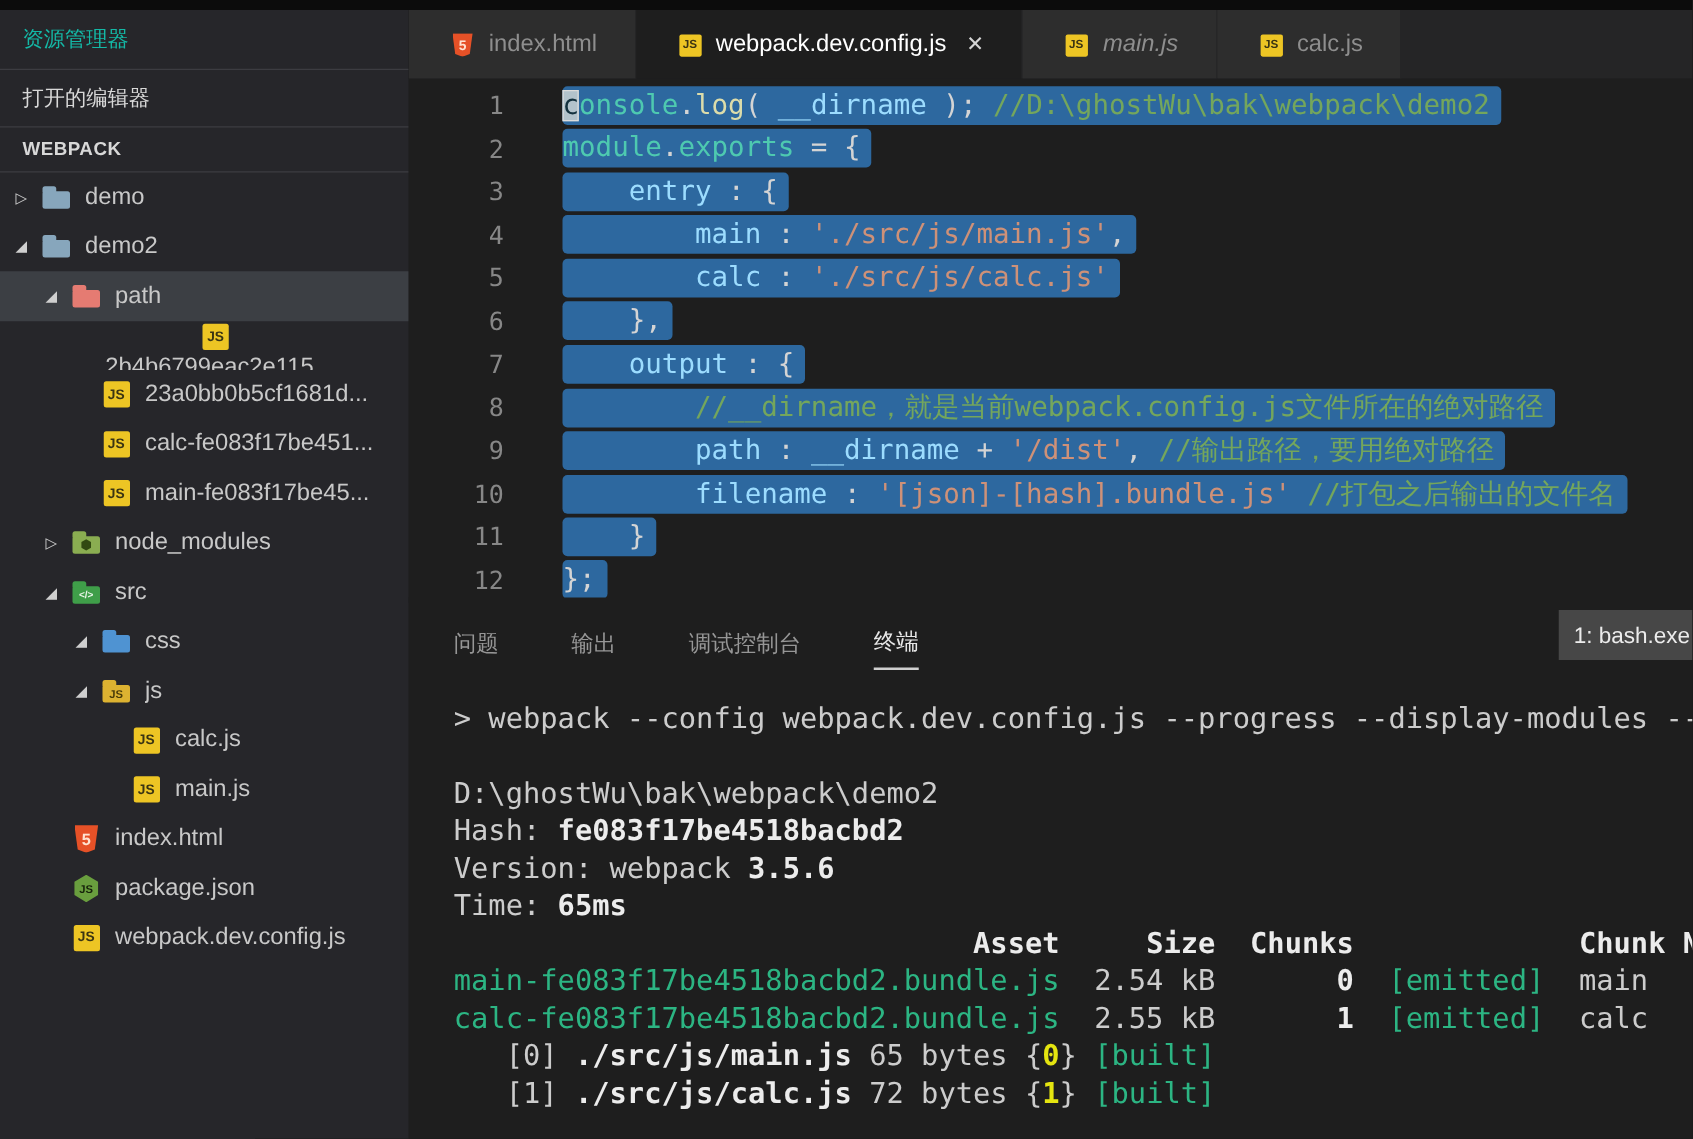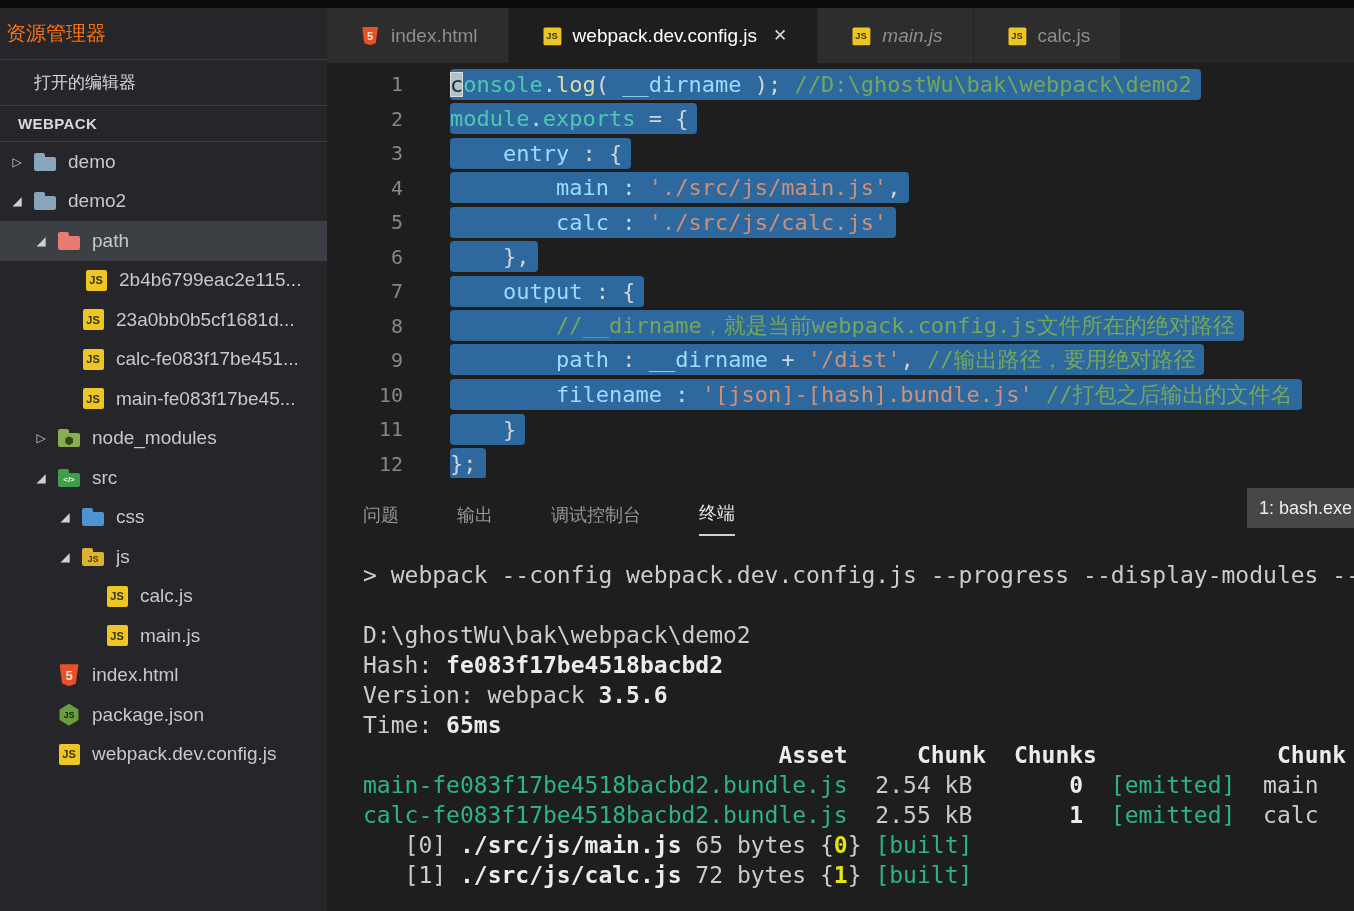--- a/index.html
+++ b/index.html
@@ -2,22 +2,22 @@
 <html style="--bg: #1e1e1e; --topStrip: #0c0c0c; --sidebarBg: #26262a; --divider: #3c3c41; --treeText: #c8c8c8; --treeSelectedBg: #3c3f44; --tabbarBg: #252526; --tabInactiveBg: #2d2d2d; --tabInactiveText: #8e8e8e; --tabActiveText: #ffffff; --selection: #2d689f; --lineNumber: #878787; --cls: #4ec9b0; --fn: #dcdcaa; --varName: #9cdcfe; --str: #ce9178; --cmt: #74a65c; --pun: #d4d4d4; --termText: #cccccc; --termBold: #ececec; --termGreen: #2cb583; --termYellow: #e5e510; --panelTabInactive: #969696; --panelTabActive: #e7e7e7; --selectorBg: #474747; --jsIcon: #edc524; --htmlIcon: #e65127; --nodeGreen: #699e3e; --folderBlue: #87a6bc; --folderDist: #e57b72; --folderNode: #8aad51; --folderSrc: #3f9e49; --folderCss: #4f93d2; --folderJs: #dcb231;"><head>
 <meta charset="utf-8">
 <style>
   html,body{margin:0;padding:0;width:1354px;height:911px;overflow:hidden;background:#1e1e1e;
     font-family:"Liberation Sans",sans-serif;}
   .app{position:relative;width:1354px;height:911px;background:var(--bg,#1e1e1e);}
   .top-strip{position:absolute;top:0;left:0;right:0;height:8px;background:var(--topStrip,#0c0c0c);z-index:6}
 
   
   .sidebar{position:absolute;top:8px;left:0;width:327px;bottom:0;background:var(--sidebarBg,#26262a);overflow:hidden}
-  .sb-title{padding:12px 6px;font-size:20px;color:#f97316;border-bottom:1px solid var(--divider,#3c3c41)}
-  .sb-sec{padding:11px 34px;font-size:17px;color:#d8d8d8;border-bottom:1px solid var(--divider,#3c3c41)}
+  .sb-title{padding:12px 18px;font-size:17px;color:#14b8a6;border-bottom:1px solid var(--divider,#3c3c41)}
+  .sb-sec{padding:11px 18px;font-size:17px;color:#d8d8d8;border-bottom:1px solid var(--divider,#3c3c41)}
   .sb-webpack{padding:9px 18px;font-size:15px;font-weight:bold;letter-spacing:.4px;color:#d8d8d8;border-bottom:1px solid var(--divider,#3c3c41)}
   .trow{display:flex;align-items:center;height:39.5px;font-size:19px;color:var(--treeText,#c8c8c8);cursor:pointer;white-space:nowrap}
   .trow.selected{background:var(--treeSelectedBg,#3c3f44)}
   .arrow{width:22px;flex:none;font-size:12px;color:#cfcfcf;display:flex;align-items:center;justify-content:center}
   .tlabel{overflow:hidden;text-overflow:ellipsis}
 
   
   .ticon{width:26px;height:26px;flex:none;margin:0 10px 0 4px;position:relative;display:flex;align-items:center;justify-content:center;font-family:"Liberation Sans",sans-serif}
   .js-file-icon::before{content:"JS";display:flex;align-items:center;justify-content:center;width:21px;height:21px;
     background:var(--jsIcon,#edc524);color:#3a3413;font-size:11px;font-weight:bold;border-radius:2px}
@@ -93,21 +93,21 @@
         <div class="trow" style="padding-left: 6px;">
           <span class="arrow">◢</span>
           <span class="ticon folder-blue-icon"></span>
           <span class="tlabel">demo2</span>
         </div>
         <div class="trow selected" style="padding-left: 30px;">
           <span class="arrow">◢</span>
           <span class="ticon folder-dist-icon"></span>
           <span class="tlabel">path</span>
         </div>
-        <div class="trow" style="padding-left: 57px;">
+        <div class="trow" style="padding-left: 24px; flex-direction: column;">
           <span class="arrow"></span>
           <span class="ticon js-file-icon"></span>
           <span class="tlabel">2b4b6799eac2e115...</span>
         </div>
         <div class="trow" style="padding-left: 54px;">
           <span class="arrow"></span>
           <span class="ticon js-file-icon"></span>
           <span class="tlabel">23a0bb0b5cf1681d...</span>
         </div>
         <div class="trow" style="padding-left: 54px;">
@@ -214,21 +214,21 @@
           <span class="ptab active">终端</span>
         </div>
       <div class="term-selector">1: bash.exe</div>
       <div class="terminal">
           <div class="tline"><span class="t-d">&gt; webpack --config webpack.dev.config.js --progress --display-modules --colors</span></div>
           <div class="tline">&nbsp;</div>
           <div class="tline"><span class="t-d">D:\ghostWu\bak\webpack\demo2</span></div>
           <div class="tline"><span class="t-d">Hash: </span><span class="t-b">fe083f17be4518bacbd2</span></div>
           <div class="tline"><span class="t-d">Version: webpack </span><span class="t-b">3.5.6</span></div>
           <div class="tline"><span class="t-d">Time: </span><span class="t-b">65ms</span></div>
-          <div class="tline"><span class="t-d">                              </span><span class="t-b">Asset</span><span class="t-d">     </span><span class="t-b">Chunk</span><span class="t-d">  </span><span class="t-b">Chunks</span><span class="t-d">             </span><span class="t-b">Chunk Names</span></div>
+          <div class="tline"><span class="t-d">                              </span><span class="t-b">Asset</span><span class="t-d">     </span><span class="t-b">Size</span><span class="t-d">  </span><span class="t-b">Chunks</span><span class="t-d">             </span><span class="t-b">Chunk Names</span></div>
           <div class="tline"><span class="t-g">main-fe083f17be4518bacbd2.bundle.js</span><span class="t-d">  2.54 kB       </span><span class="t-b">0</span><span class="t-d">  </span><span class="t-g">[emitted]</span><span class="t-d">  main</span></div>
           <div class="tline"><span class="t-g">calc-fe083f17be4518bacbd2.bundle.js</span><span class="t-d">  2.55 kB       </span><span class="t-b">1</span><span class="t-d">  </span><span class="t-g">[emitted]</span><span class="t-d">  calc</span></div>
           <div class="tline"><span class="t-d">   [0] </span><span class="t-b">./src/js/main.js</span><span class="t-d"> 65 bytes {</span><span class="t-y">0</span><span class="t-d">} </span><span class="t-g">[built]</span></div>
           <div class="tline"><span class="t-d">   [1] </span><span class="t-b">./src/js/calc.js</span><span class="t-d"> 72 bytes {</span><span class="t-y">1</span><span class="t-d">} </span><span class="t-g">[built]</span></div>
         </div>
     </div>
   </div>
 </div>
 
 </body></html>

